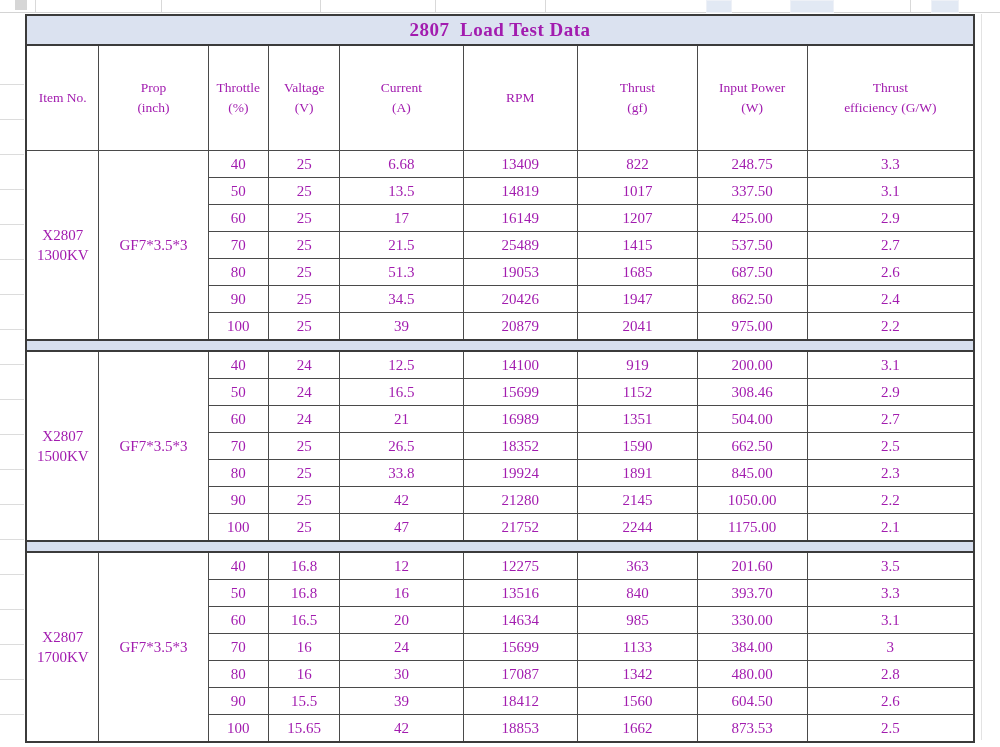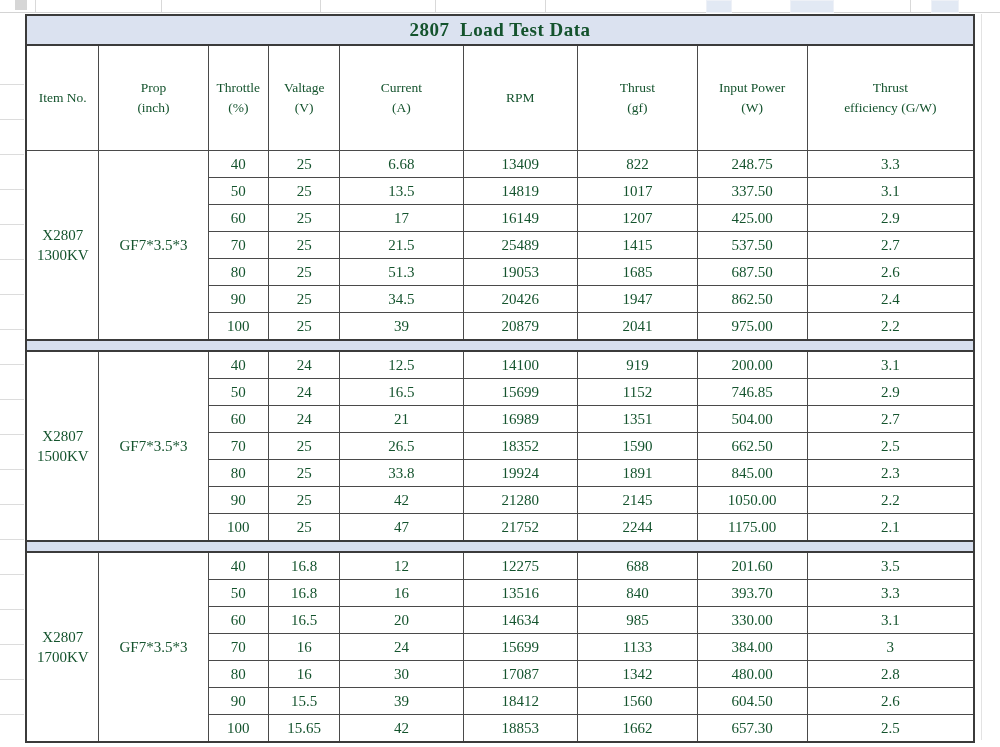--- a/index.html
+++ b/index.html
@@ -38,21 +38,21 @@
 
   
   .loadtable-wrap {
     position: absolute; left: 25px; top: 14px; width: 950px;
   }
   table.loadtable {
     width: 100%;
     border-collapse: collapse;
     table-layout: fixed;
     border: 2px solid #3b3b3b;
-    color: #14532d;
+    color: #a21caf;
   }
   table.loadtable th, table.loadtable td {
     border: 1px solid #4a4a4a;
     text-align: center;
     vertical-align: middle;
     padding: 0;
     white-space: pre-line;
     overflow: hidden;
   }
   tr.title-row th {
@@ -238,21 +238,21 @@
             <td>919</td>
             <td>200.00</td>
             <td>3.1</td>
           </tr>
           <tr class="data-row">
             <td>50</td>
             <td>24</td>
             <td>16.5</td>
             <td>15699</td>
             <td>1152</td>
-            <td>746.85</td>
+            <td>308.46</td>
             <td>2.9</td>
           </tr>
           <tr class="data-row">
             <td>60</td>
             <td>24</td>
             <td>21</td>
             <td>16989</td>
             <td>1351</td>
             <td>504.00</td>
             <td>2.7</td>
@@ -297,21 +297,21 @@
             <td colspan="9"></td>
           </tr>
           <tr class="data-row">
             <td rowspan="7" class="item-cell">X2807
 1700KV</td>
             <td rowspan="7" class="prop-cell">GF7*3.5*3</td>
             <td>40</td>
             <td>16.8</td>
             <td>12</td>
             <td>12275</td>
-            <td>688</td>
+            <td>363</td>
             <td>201.60</td>
             <td>3.5</td>
           </tr>
           <tr class="data-row">
             <td>50</td>
             <td>16.8</td>
             <td>16</td>
             <td>13516</td>
             <td>840</td>
             <td>393.70</td>
@@ -352,20 +352,20 @@
             <td>1560</td>
             <td>604.50</td>
             <td>2.6</td>
           </tr>
           <tr class="data-row">
             <td>100</td>
             <td>15.65</td>
             <td>42</td>
             <td>18853</td>
             <td>1662</td>
-            <td>657.30</td>
+            <td>873.53</td>
             <td>2.5</td>
           </tr>
         </tbody>
     </table>
   </div>
 
 </div>
 
 </body></html>

